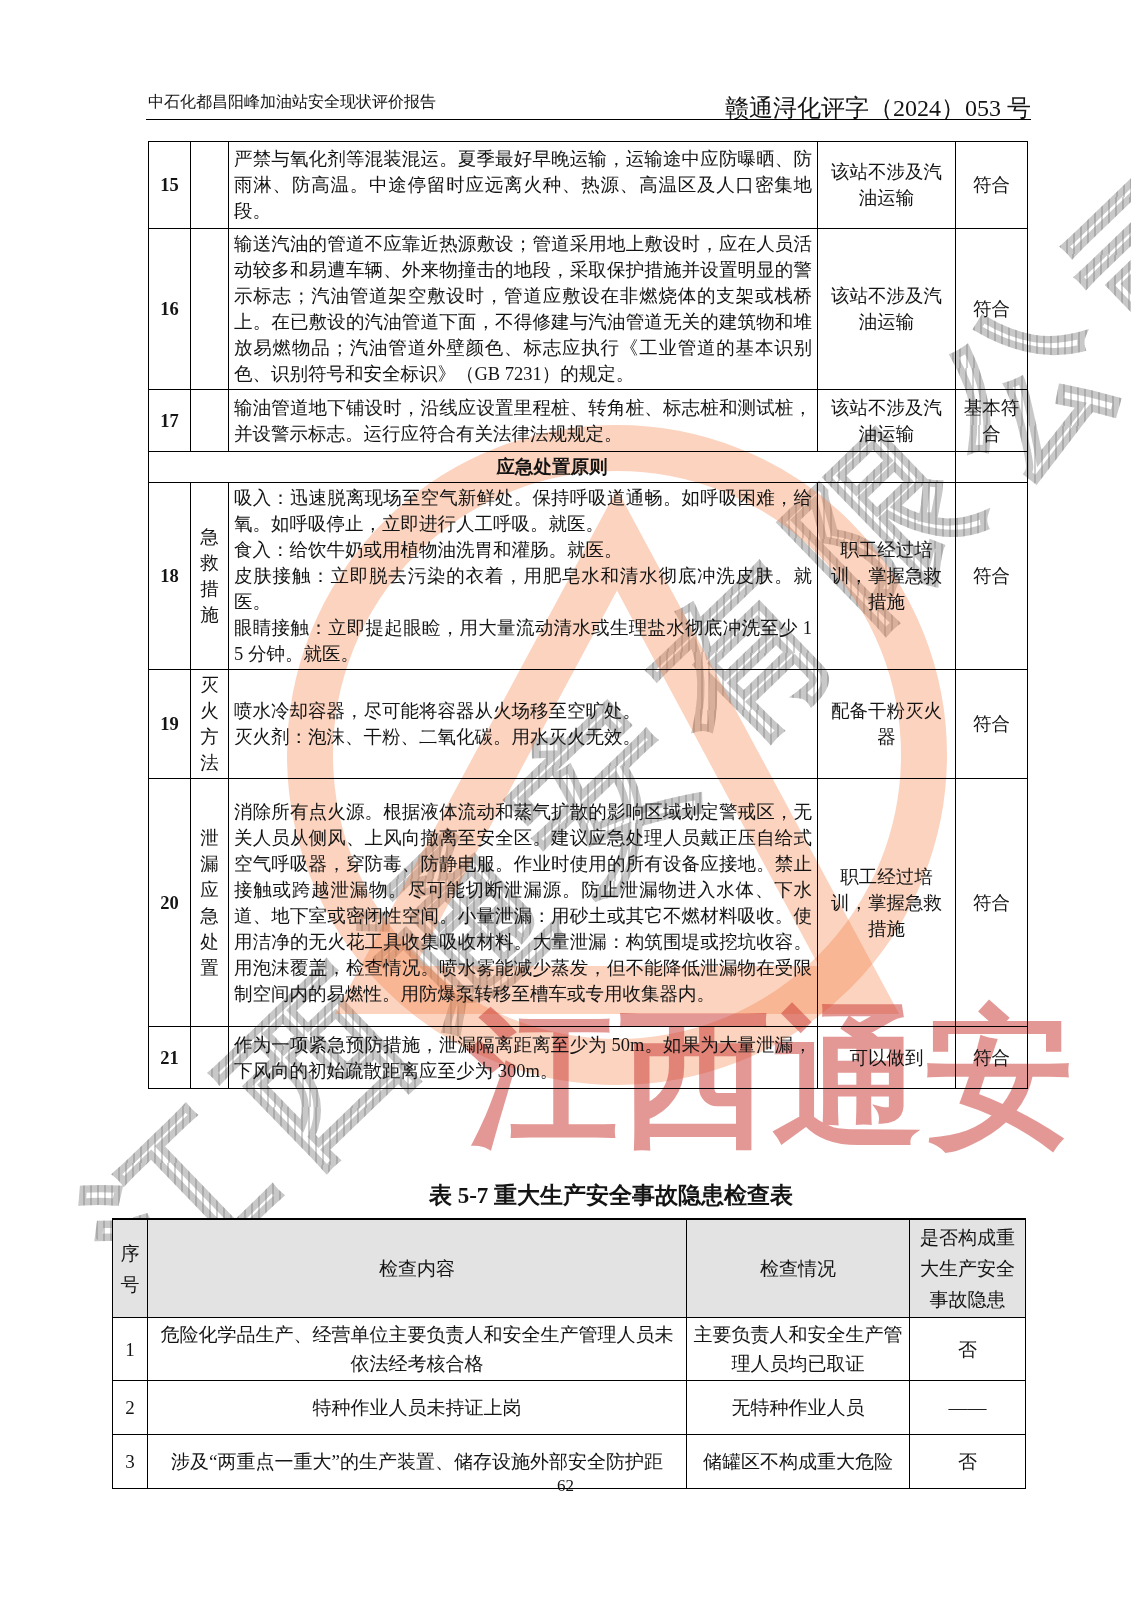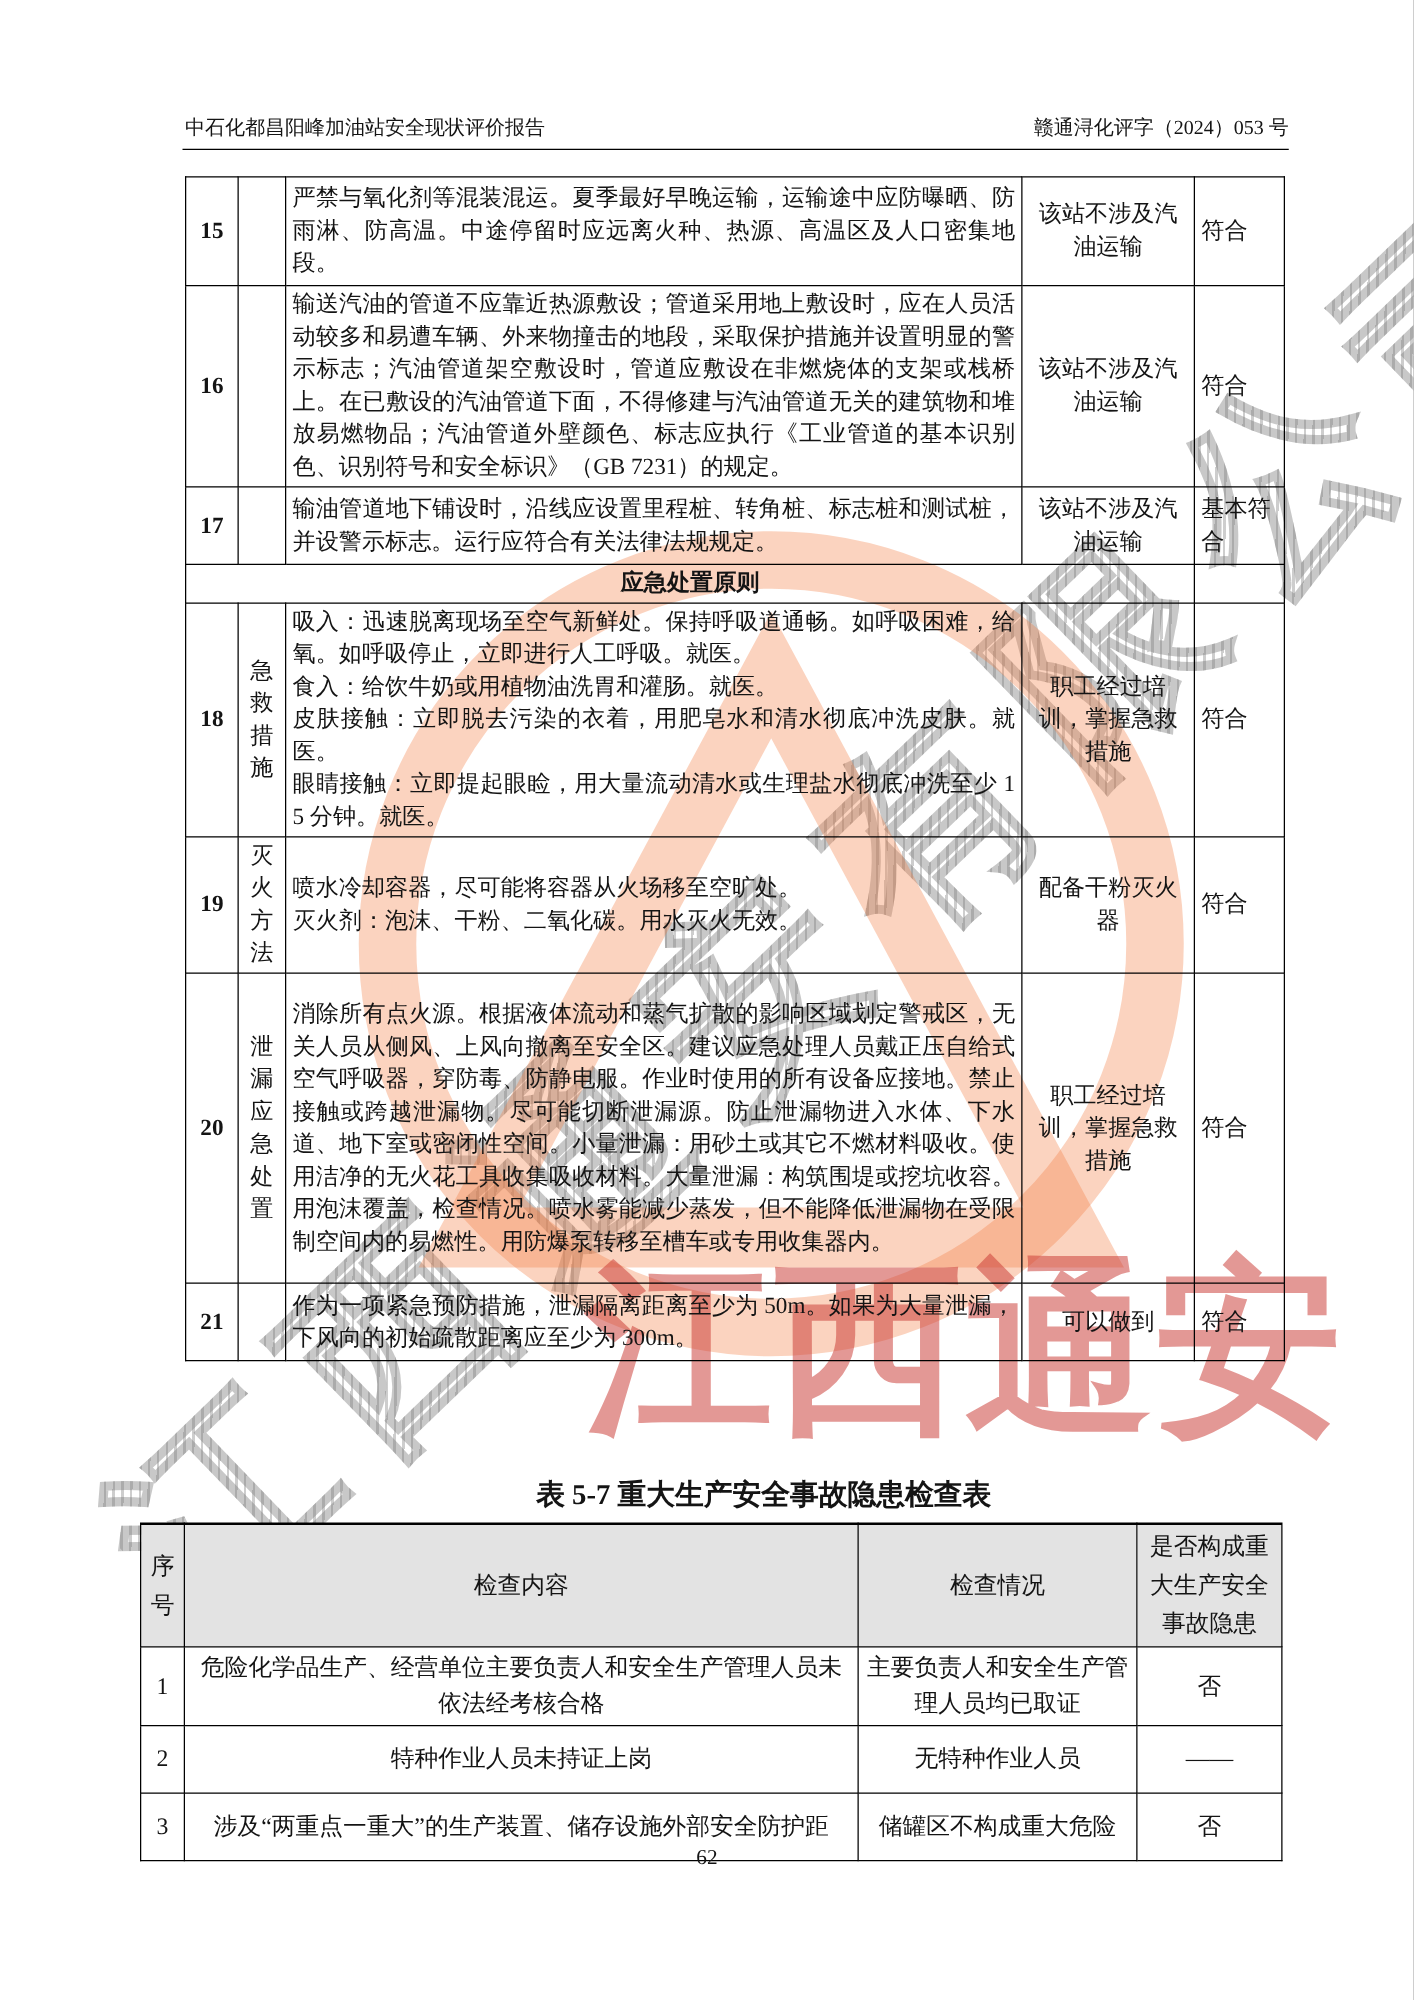--- a/index.html
+++ b/index.html
@@ -30,32 +30,32 @@
     -webkit-background-clip:text;background-clip:text;
   }
   .wm-red{
     left:468px;top:980px;
     font-size:150px;font-weight:bold;letter-spacing:2px;white-space:nowrap;
     color:rgba(201,58,52,0.52);
   }
   
   .layer{position:absolute;z-index:2;}
   .hdr-title{left:148px;top:92px;font-size:16px;}
-  .hdr-num{top:92px;right:100px;text-align:right;font-size:16px;}
+  .hdr-num{top:92px;right:100px;text-align:right;font-size:24px;}
   .hdr-rule{left:146px;top:119px;width:885px;height:1px;background:#000;}
   
   table{border-collapse:collapse;table-layout:fixed;}
   td{border:1px solid #000;vertical-align:middle;overflow:hidden;}
   .t-main{left:148px;top:141px;width:879px;}
   .t-main td{font-size:18.5px;line-height:26px;padding:2px 5px;}
   .c-no{text-align:center;font-weight:bold;padding:2px 1px;}
   .c-label{text-align:center;padding:2px 1px;word-break:break-all;line-height:26px;}
   .c-content{text-align:justify;white-space:pre-line;word-break:break-all;}
   .c-sit{text-align:center;padding:2px 4px;}
-  .c-res{text-align:left;padding:2px 2px;}
+  .c-res{text-align:center;padding:2px 2px;}
   .c-merge{text-align:center;font-weight:bold;font-size:19px;}
   
   .para{
     left:113px;top:1024px;width:918px;
     font-size:22.5px;line-height:55px;text-align:justify;text-indent:66px;
   }
   .red{color:#d0302a;}
   .sec-head{left:113px;top:1124px;font-size:27px;font-weight:bold;letter-spacing:1px;}
   .tbl-caption{left:113px;top:1180px;width:918px;text-align:center;font-size:23px;font-weight:bold;margin-left:39px;}
   

